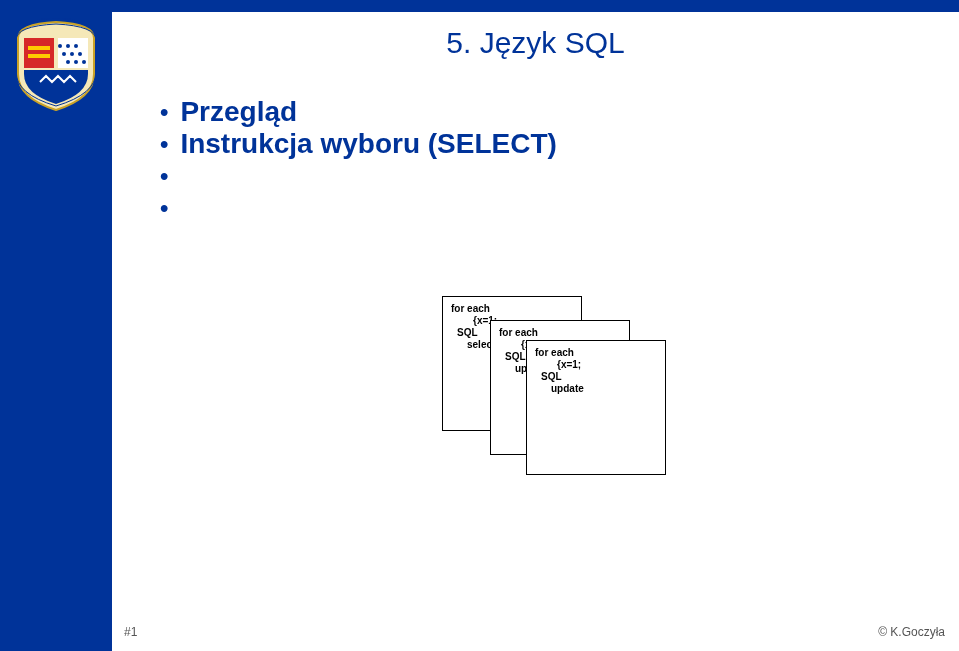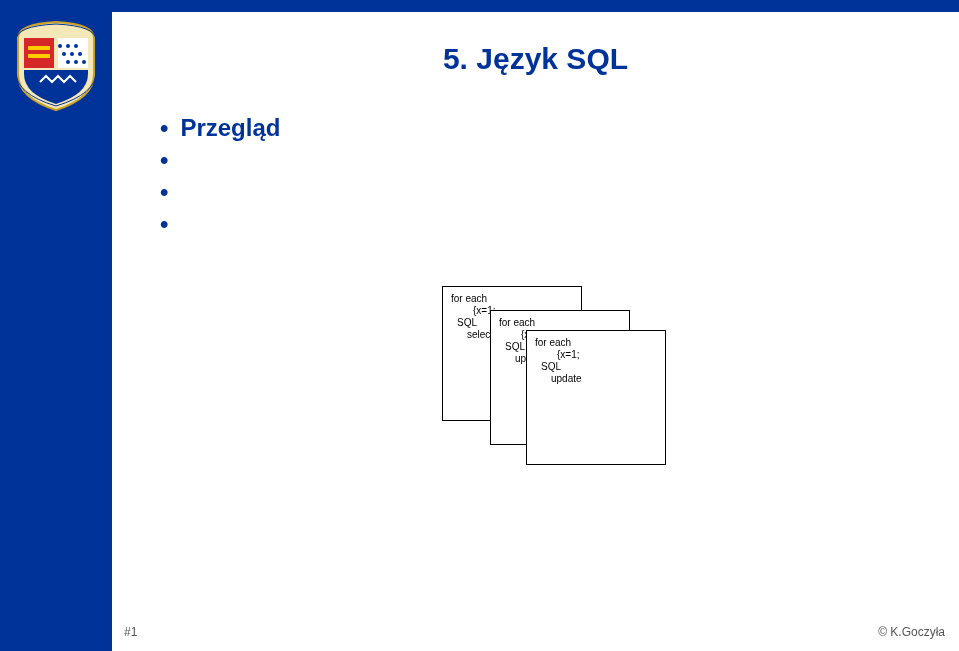--- a/index.html
+++ b/index.html
@@ -38,52 +38,53 @@
     .content {
       position: absolute;
       left: 112px;
       top: 12px;
       right: 0;
       bottom: 0;
     }
     .title {
       color: #003399;
       font-size: 30px;
-      font-weight: bold;
+      font-weight: normal;
       text-align: center;
-      margin-top: 30px;
+      margin-top: 14px;
     }
     .bullets {
       margin-top: 38px;
       margin-left: 48px;
     }
     .bullet-row {
       display: flex;
       align-items: flex-start;
       margin-bottom: 4px;
     }
     .bullet-dot {
       color: #003399;
       font-size: 24px;
       font-weight: bold;
       margin-right: 12px;
       line-height: 28px;
     }
     .bullet-text {
       color: #003399;
-      font-size: 24px;
+      font-size: 28px;
       font-weight: bold;
       line-height: 28px;
     }
     .code-stack {
       position: absolute;
-      top: 274px;
+      top: 284px;
       left: 330px;
       width: 230px;
       height: 170px;
+      font-weight: bold;
     }
     .code-box {
       position: absolute;
       background: #fff;
       border: 1px solid #000;
       padding: 6px 8px;
       width: 140px;
       height: 135px;
       font-family: Arial, sans-serif;
       font-size: 10px;
@@ -140,20 +141,21 @@
 <div class="content">
   <div class="title">5. Język SQL</div>
 
   <div class="bullets">
     <div class="bullet-row">
       <div class="bullet-dot">•</div>
       <div class="bullet-text">Przegląd</div>
     </div>
     <div class="bullet-row">
       <div class="bullet-dot">•</div>
+      <div class="bullet-text">Instrukcja wyboru (SELECT)</div>
     </div>
     <div class="bullet-row">
       <div class="bullet-dot">•</div>
     </div>
     <div class="bullet-row">
       <div class="bullet-dot">•</div>
     </div>
   </div>
 
   <div class="code-stack">

